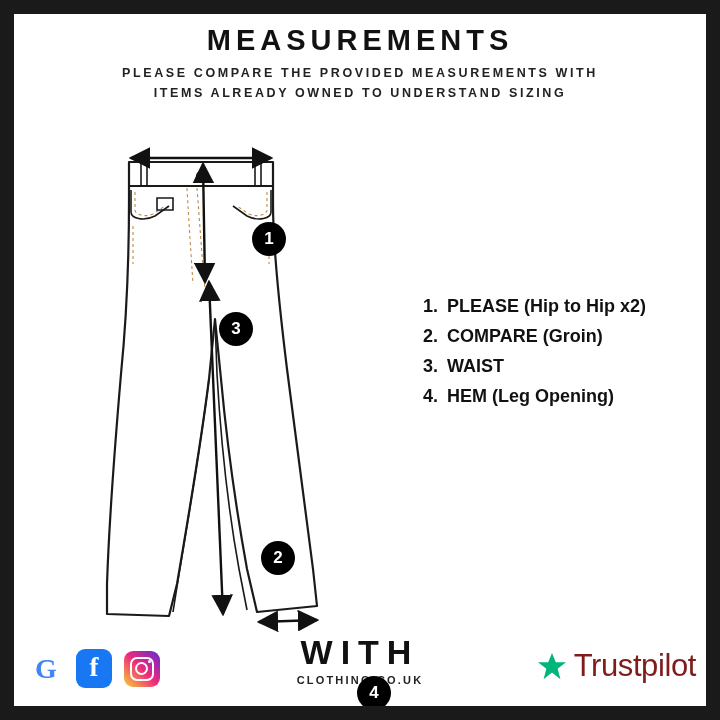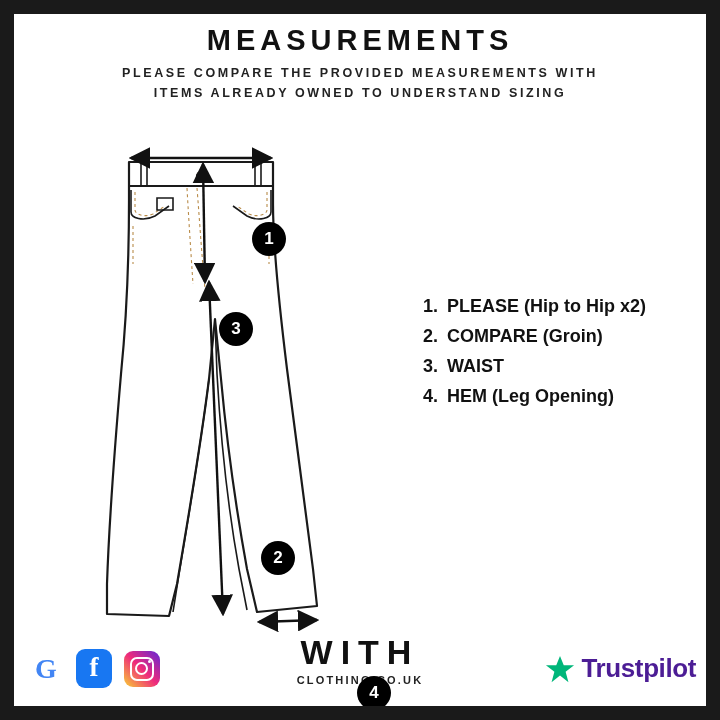--- a/index.html
+++ b/index.html
@@ -188,23 +188,23 @@
   .trustpilot {
     position: absolute;
     right: 10px;
     bottom: 14px;
     display: flex;
     align-items: center;
     gap: 7px;
   }
   .tp-star { width: 30px; height: 30px; display:block; }
   .tp-text {
-    font-size: 26px;
-    font-weight: bold;
-    color: #4c1d95;
+    font-size: 31px;
+    font-weight: normal;
+    color: #7f1d1d;
     letter-spacing: -0.4px;
   }
 </style>
 </head>
 <body>
 
 <div id="page">
 
   <div class="header">
     <div class="title">MEASUREMENTS</div>

